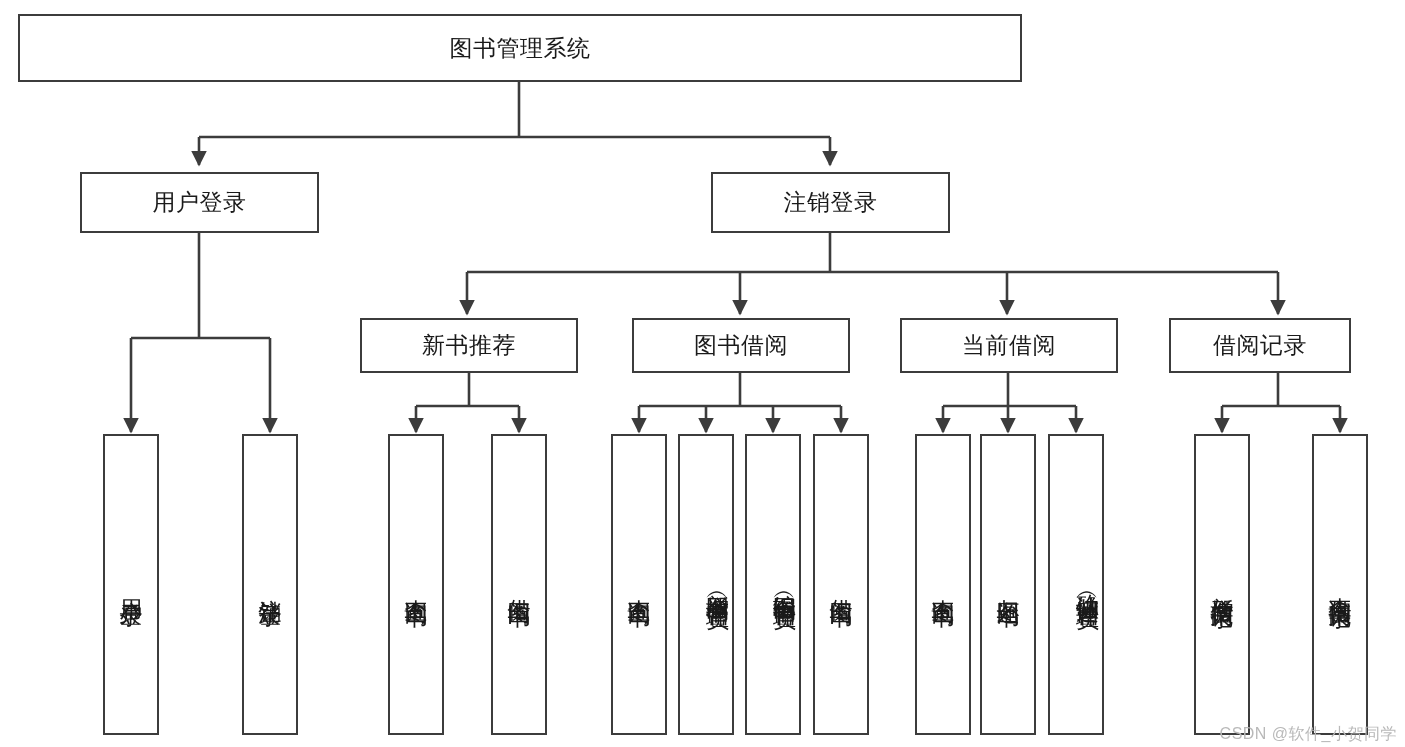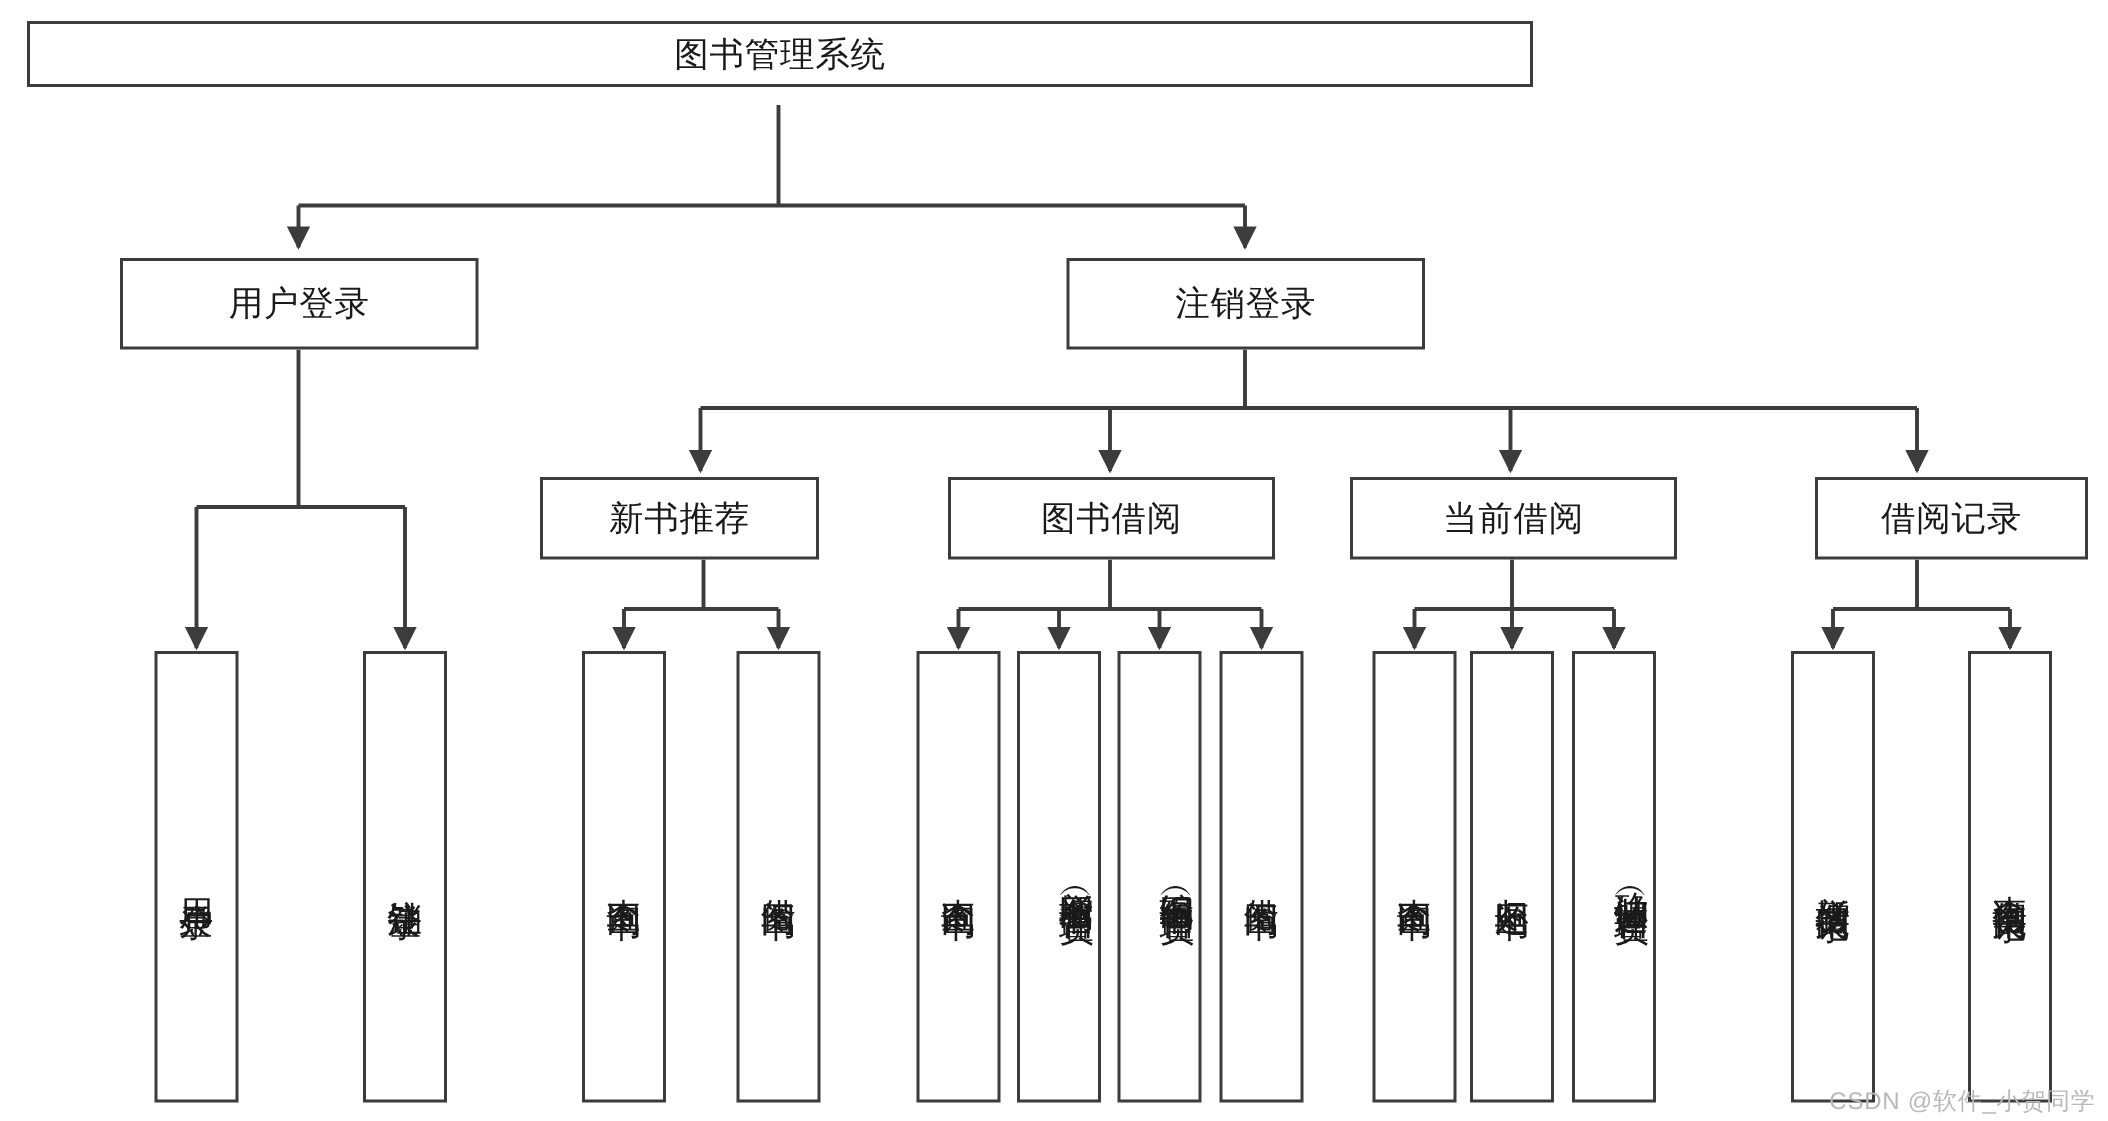--- a/index.html
+++ b/index.html
@@ -115,41 +115,41 @@
       <path d="M 1008 406 L 1008 432" marker-end="url(#arrow)"></path>
       <path d="M 1076 406 L 1076 432" marker-end="url(#arrow)"></path>
 
       <path d="M 1278 373 L 1278 406"></path>
       <path d="M 1222 406 L 1340 406"></path>
       <path d="M 1222 406 L 1222 432" marker-end="url(#arrow)"></path>
       <path d="M 1340 406 L 1340 432" marker-end="url(#arrow)"></path>
     </g>
   </svg>
 
-  <div class="node h" style="left:18px; top:14px; width:1004px; height:44px;">
+  <div class="node h" style="left:18px; top:14px; width:1004px; height:68px;">
     <span class="txt">图书管理系统</span>
   </div>
 
   <div class="node h" style="left:80px; top:172px; width:239px; height:61px;">
     <span class="txt">用户登录</span>
   </div>
   <div class="node h" style="left:711px; top:172px; width:239px; height:61px;">
     <span class="txt">注销登录</span>
   </div>
 
-  <div class="node h" style="left:360px; top:318px; width:186px; height:55px;">
+  <div class="node h" style="left:360px; top:318px; width:218px; height:55px;">
     <span class="txt">新书推荐</span>
   </div>
   <div class="node h" style="left:632px; top:318px; width:218px; height:55px;">
     <span class="txt">图书借阅</span>
   </div>
   <div class="node h" style="left:900px; top:318px; width:218px; height:55px;">
     <span class="txt">当前借阅</span>
   </div>
-  <div class="node h" style="left:1169px; top:318px; width:182px; height:55px;margin-left:41px;">
+  <div class="node h" style="left:1169px; top:318px; width:182px; height:55px;">
     <span class="txt">借阅记录</span>
   </div>
 
   <div class="node v tall" style="left:103px; top:434px; width:56px; height:301px;">
     <span class="txt">用户登录</span>
   </div>
   <div class="node v tall" style="left:242px; top:434px; width:56px; height:301px;">
     <span class="txt">注销登录</span>
   </div>
 

